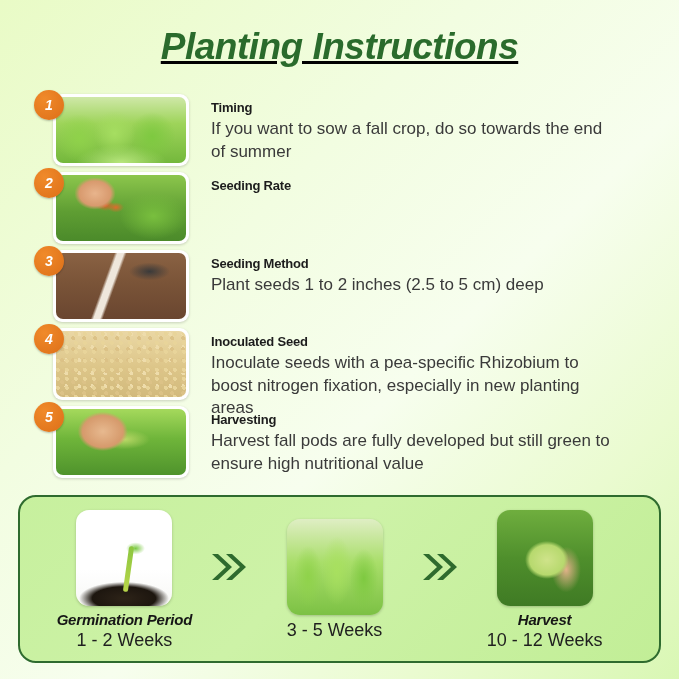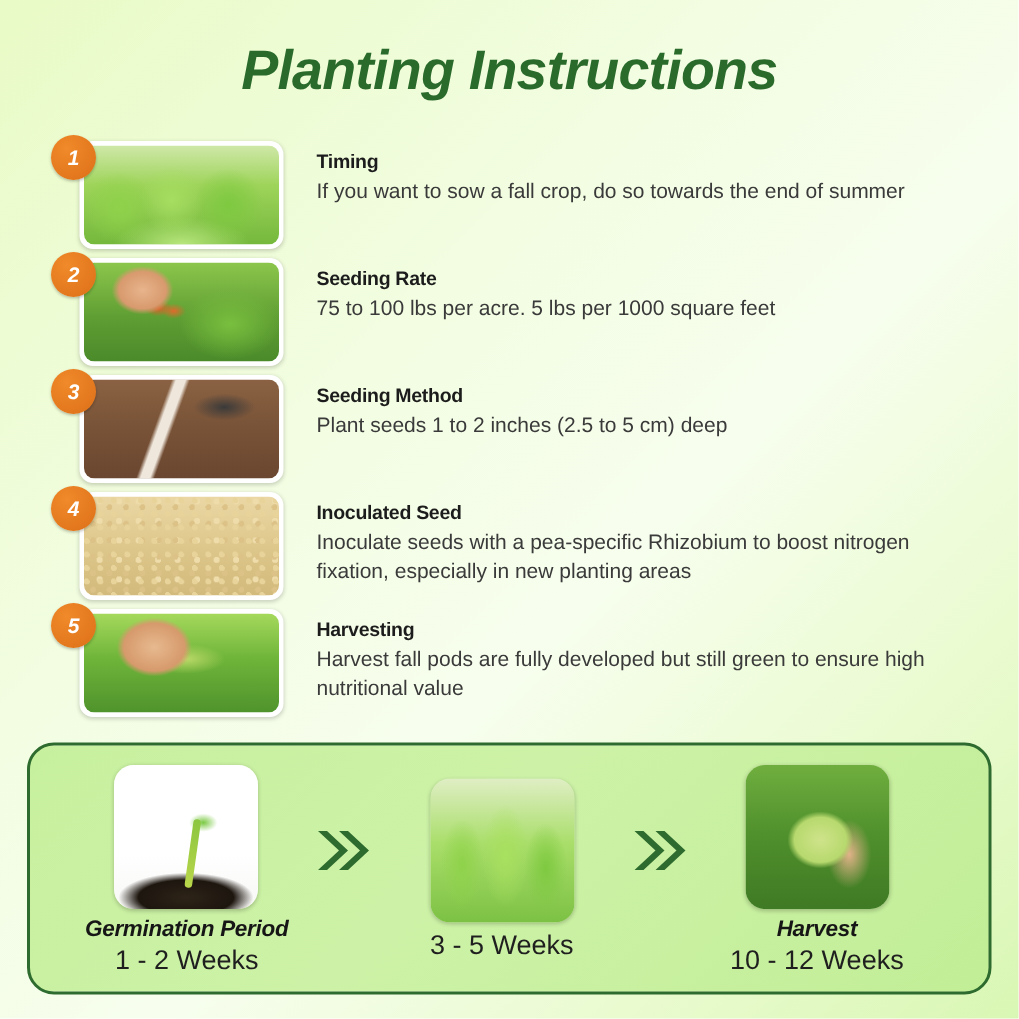--- a/index.html
+++ b/index.html
@@ -3,21 +3,21 @@
 <meta charset="utf-8">
 <style>
   * { margin:0; padding:0; box-sizing:border-box; }
   html, body { width:679px; height:679px; }
   body {
     font-family: "Liberation Sans", sans-serif;
     background: linear-gradient(135deg, #e9fbc6 0%, #f2fde1 35%, #f7feee 58%, #eafbd0 80%, #d9f7b4 100%);
     overflow: hidden;
     position: relative;
   }
-  .page { position:relative; width:679px; height:679px; }
+  .page { position:relative; width:679px; height:679px;text-decoration:underline; }
 
   
   .title {
     text-align:center;
     font-size:37px;
     font-weight:bold;
     font-style:italic;
     color:#2a6b2c;
     letter-spacing:-0.5px;
     padding-top:28px;
@@ -54,21 +54,21 @@
     display:flex; align-items:center; justify-content:center;
     z-index:5;
     box-shadow:0 1px 2px rgba(0,0,0,0.25);
   }
   .step-text { position:absolute; left:211px; top:6px; width:410px; }
   .step-title {
     font-size:13px; font-weight:bold; color:#1c1c1c;
     letter-spacing:-0.2px; margin-bottom:3px;
   }
   .step-desc {
-    font-size:14px; color:#3a3a3a; line-height:1.33;
+    font-size:17px; color:#3a3a3a; line-height:1.33;
   }
 
   
   .img-peafield {
     background:
       radial-gradient(ellipse 30% 60% at 18% 62%, #8fd24a 0%, transparent 60%),
       radial-gradient(ellipse 26% 55% at 45% 55%, #a6de61 0%, transparent 62%),
       radial-gradient(ellipse 30% 62% at 74% 60%, #7ec940 0%, transparent 60%),
       radial-gradient(ellipse 50% 40% at 50% 100%, #b9e77e 0%, transparent 70%),
       linear-gradient(180deg,#cfe8a8 0%, #9ed45a 40%, #74b83c 100%);
@@ -175,21 +175,20 @@
       </div>
     </div>
 
     <div class="step">
       <div class="thumb-wrap">
         <div class="thumb img-handsow"></div>
       </div>
       <div class="badge">2</div>
       <div class="step-text">
         <div class="step-title">Seeding Rate</div>
-        <div class="step-desc">75 to 100 lbs per acre. 5 lbs per 1000 square feet</div>
       </div>
     </div>
 
     <div class="step">
       <div class="thumb-wrap">
         <div class="thumb img-soilrake"></div>
       </div>
       <div class="badge">3</div>
       <div class="step-text">
         <div class="step-title">Seeding Method</div>

